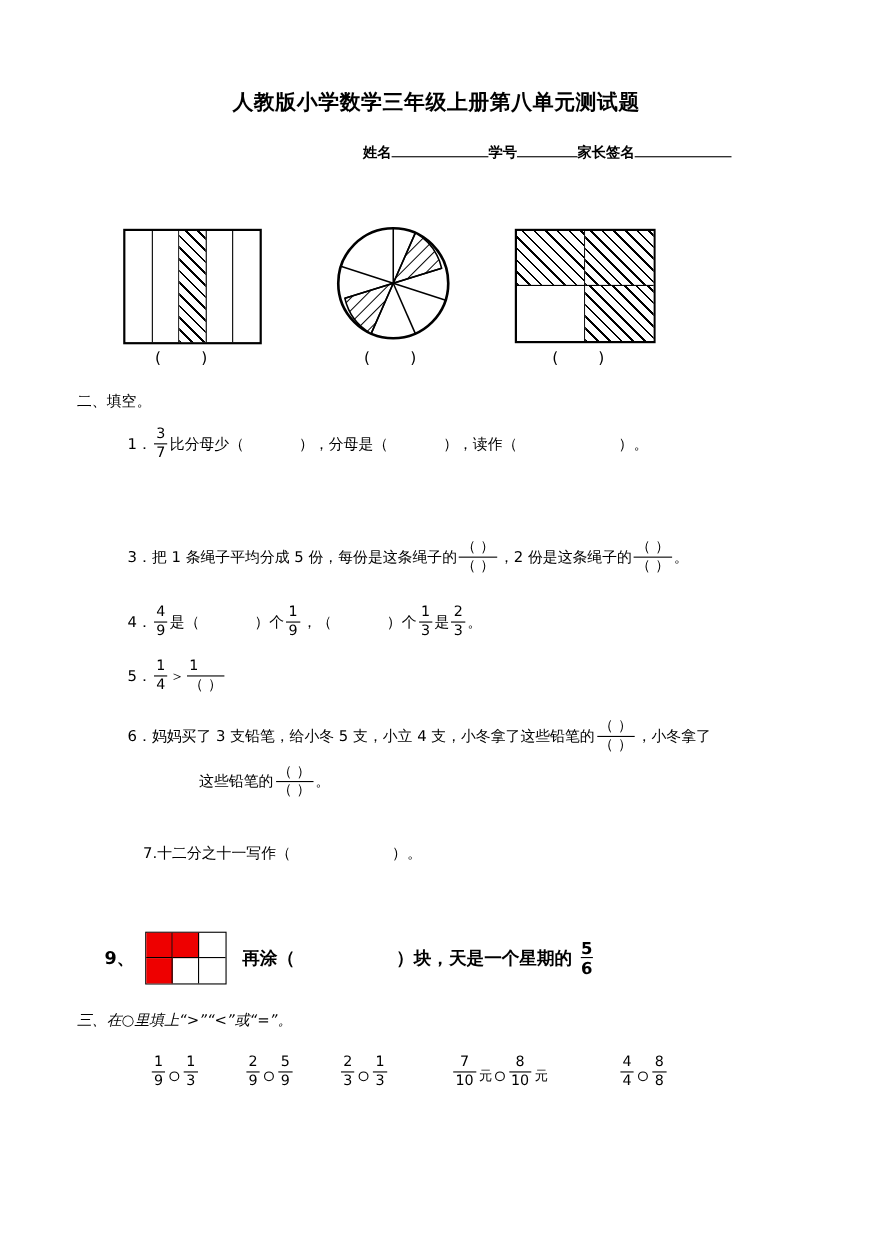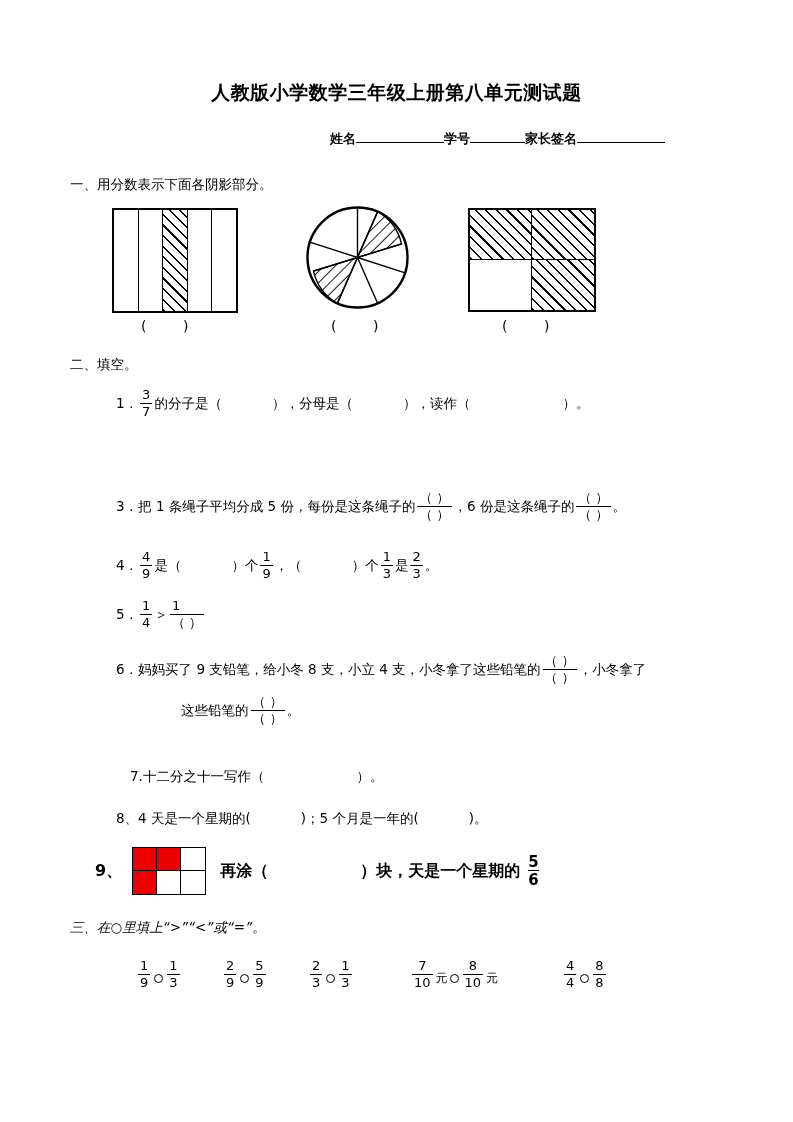--- a/index.html
+++ b/index.html
@@ -238,21 +238,20 @@
 <body>
 
 <div class="page">
 
   <div class="doc-title">人教版小学数学三年级上册第八单元测试题</div>
 
   <div class="header-line">
     <span>姓名</span><span class="blank-ul ul-name"></span><span>学号</span><span class="blank-ul ul-id"></span><span>家长签名</span><span class="blank-ul ul-sign"></span>
   </div>
 
-  <div class="sec-head" id="sec1">一、用分数表示下面各阴影部分。</div>
 
   <div class="fig-area">
 
     <div class="rect-fig">
       <div class="strip"></div>
       <div class="strip"></div>
       <div class="strip hatch"></div>
       <div class="strip"></div>
       <div class="strip"></div>
     </div>
@@ -290,29 +289,29 @@
     <div class="paren-under" id="paren2">(     )</div>
     <div class="paren-under" id="paren3">(     )</div>
   </div>
 
   <div class="sec-head" id="sec2">二、填空。</div>
 
   <div class="item" id="q1">
     <span>1．</span><span class="frac">
         <span class="num">3</span>
         <span class="den">7</span>
-      </span><span>的分子是（</span><span class="sp-lg"></span><span>），分母是（</span><span class="sp-lg"></span><span>），读作（</span><span class="sp-xl"></span><span>）。</span>
+      </span><span>比分母少（</span><span class="sp-lg"></span><span>），分母是（</span><span class="sp-lg"></span><span>），读作（</span><span class="sp-xl"></span><span>）。</span>
   </div>
 
 
   <div class="item" id="q3">
     <span>3．</span><span>把 1 条绳子平均分成 5 份，每份是这条绳子的</span><span class="frac wide">
         <span class="num">（ ）</span>
         <span class="den">（ ）</span>
-      </span><span>，6 份是这条绳子的</span><span class="frac wide">
+      </span><span>，2 份是这条绳子的</span><span class="frac wide">
         <span class="num">（ ）</span>
         <span class="den">（ ）</span>
       </span><span>。</span>
   </div>
 
   <div class="item" id="q4">
     <span>4．</span><span class="frac">
         <span class="num">4</span>
         <span class="den">9</span>
       </span><span>是（</span><span class="sp-lg"></span><span>）个</span><span class="frac">
@@ -331,40 +330,37 @@
     <span>5．</span><span class="frac">
         <span class="num">1</span>
         <span class="den">4</span>
       </span><span>＞</span><span class="frac wide">
         <span class="num">1</span>
         <span class="den">（ ）</span>
       </span>
   </div>
 
   <div class="item" id="q6">
-    <span>6．</span><span>妈妈买了 9 支铅笔，给小冬 8 支，小立 4 支，小冬拿了这些铅笔的</span><span class="frac wide">
+    <span>6．</span><span>妈妈买了 3 支铅笔，给小冬 5 支，小立 4 支，小冬拿了这些铅笔的</span><span class="frac wide">
         <span class="num">（ ）</span>
         <span class="den">（ ）</span>
       </span><span>，小冬拿了</span>
   </div>
 
   <div class="item" id="q6b">
     <span>这些铅笔的</span><span class="frac wide">
         <span class="num">（ ）</span>
         <span class="den">（ ）</span>
       </span><span>。</span>
   </div>
 
   <div class="item" id="q7">
     <span>7.</span><span>十二分之十一写作（</span><span class="sp-xl"></span><span>）。</span>
   </div>
 
-  <div class="item" id="q8">
-    <span>8、</span><span>4 天是一个星期的(</span><span class="sp-lg"></span><span>)；5 个月是一年的(</span><span class="sp-lg"></span><span>)。</span>
-  </div>
 
   <div id="q9">
     <span>9、</span>
     <div class="mini-grid">
       <div class="mc" style="background: rgb(238, 0, 0);"></div>
       <div class="mc" style="background: rgb(238, 0, 0);"></div>
       <div class="mc"></div>
       <div class="mc" style="background: rgb(238, 0, 0);"></div>
       <div class="mc"></div>
       <div class="mc"></div>

